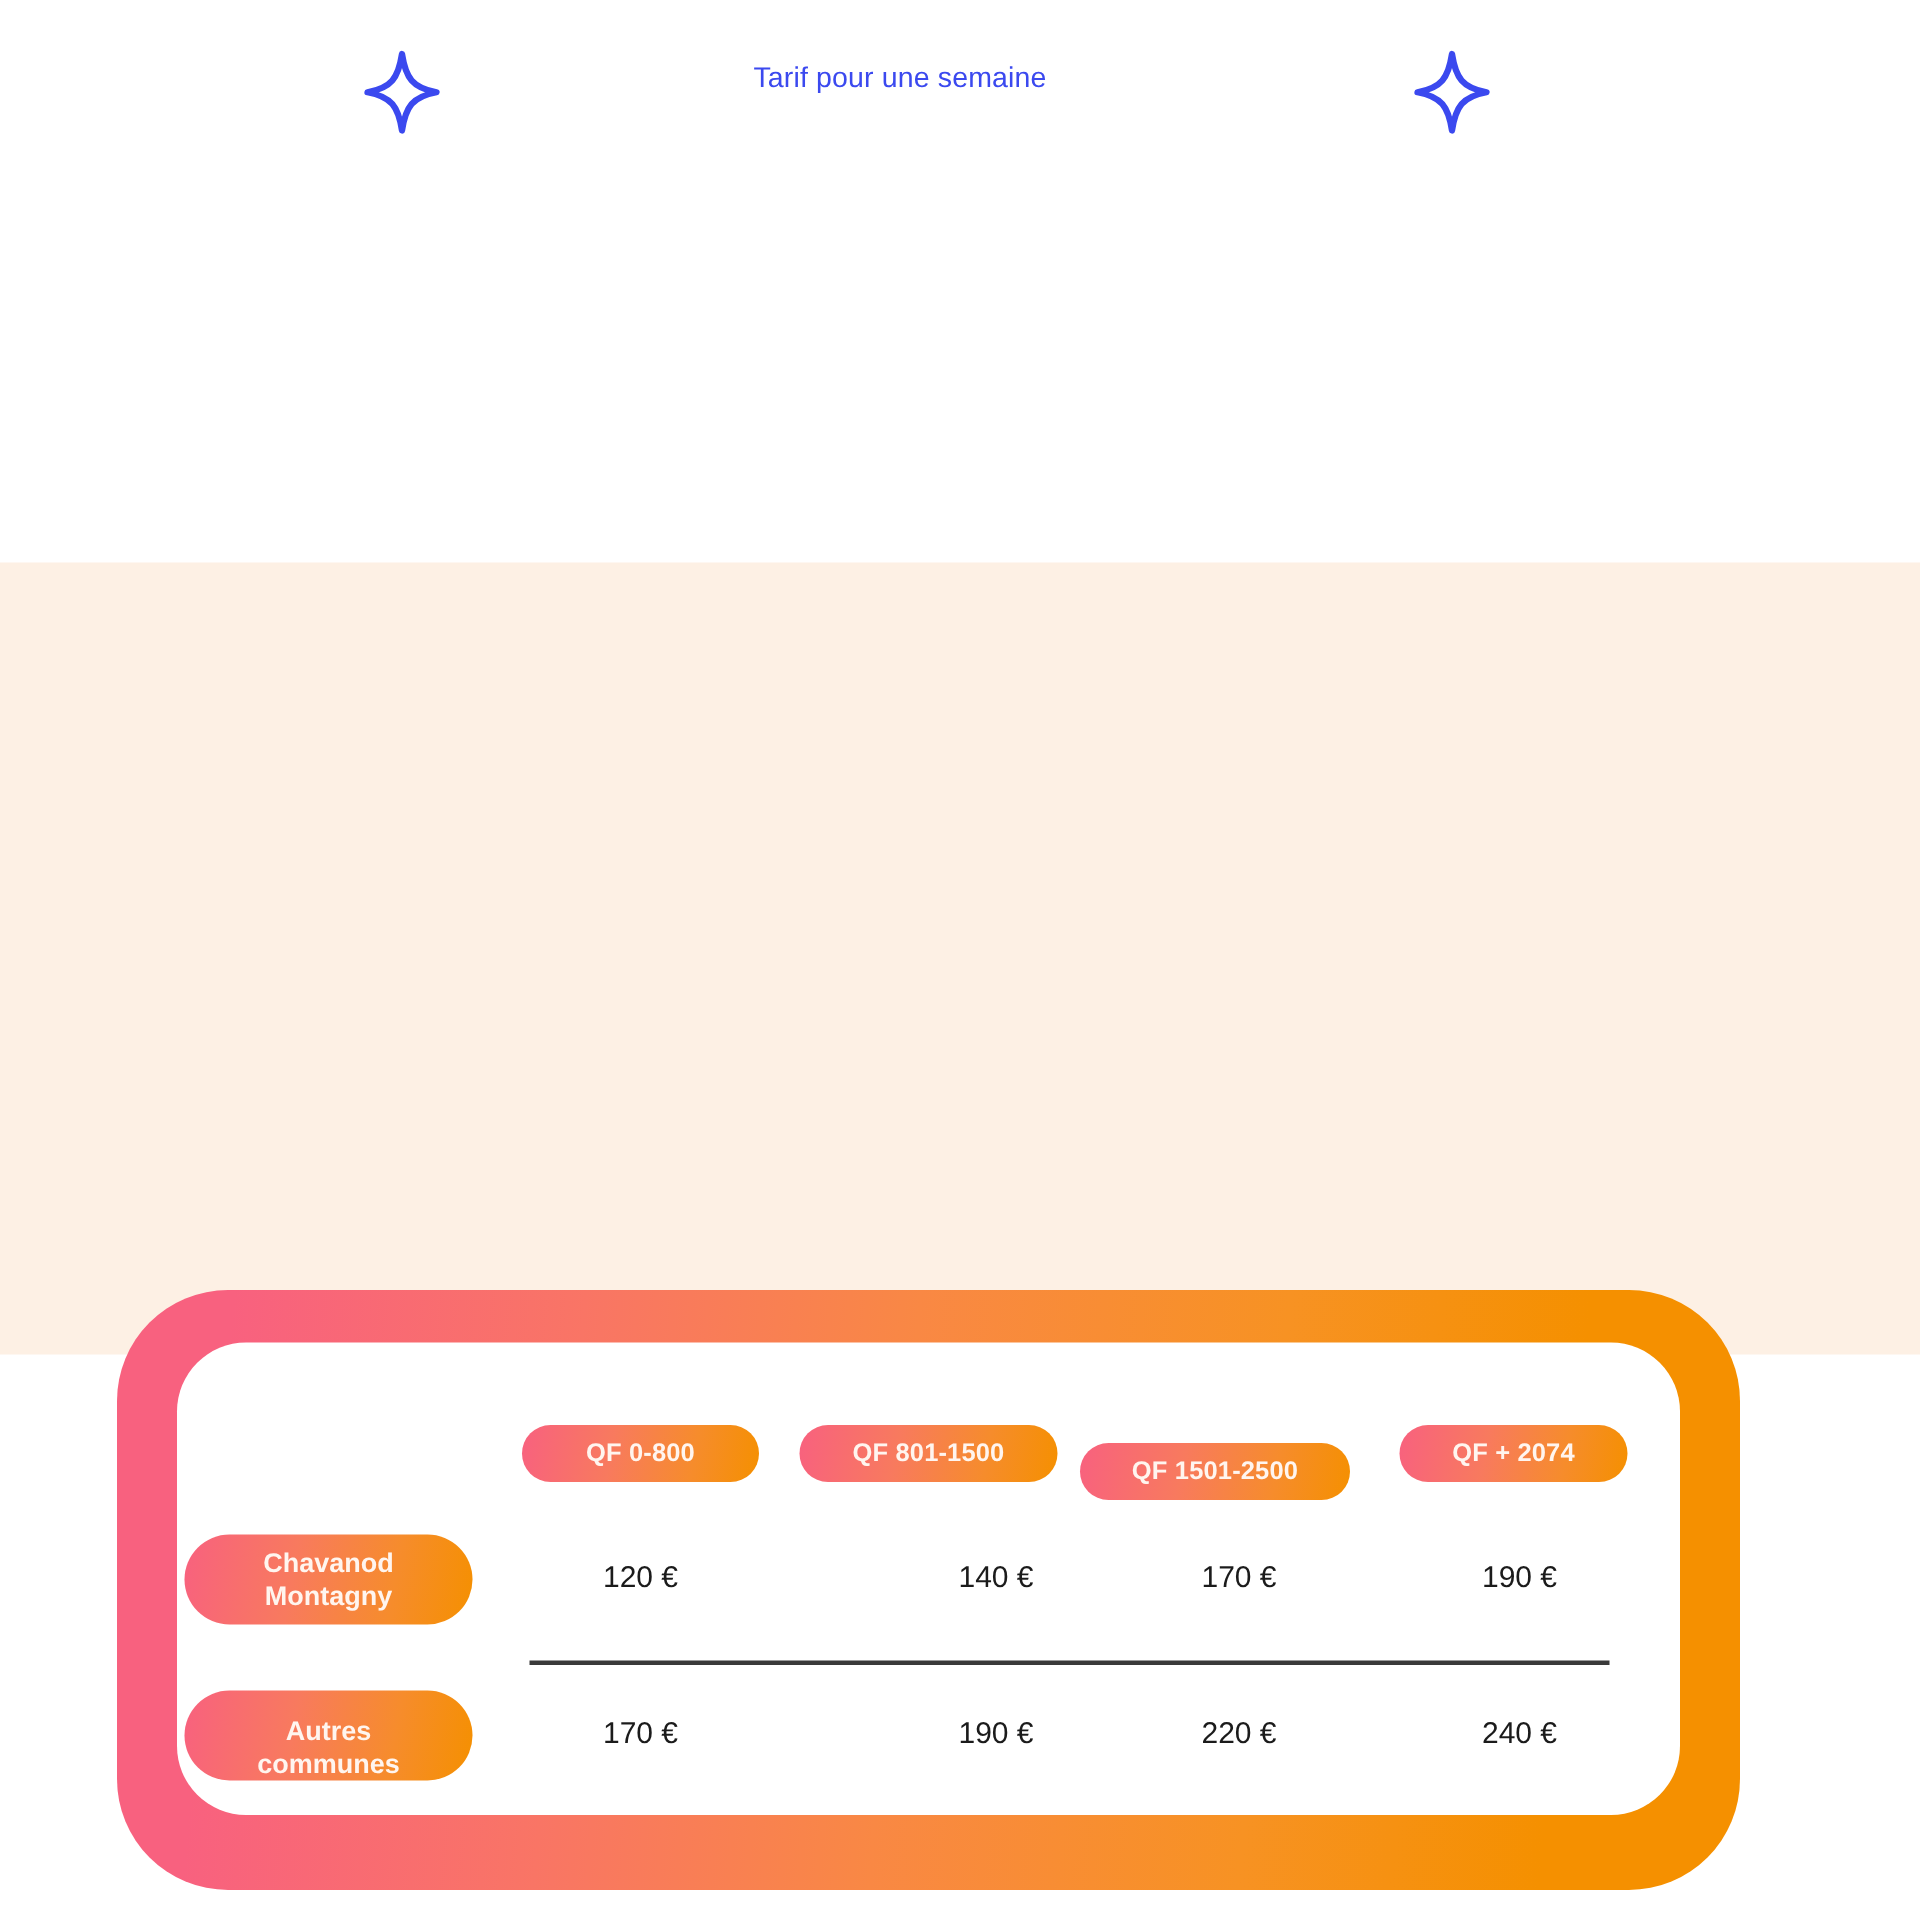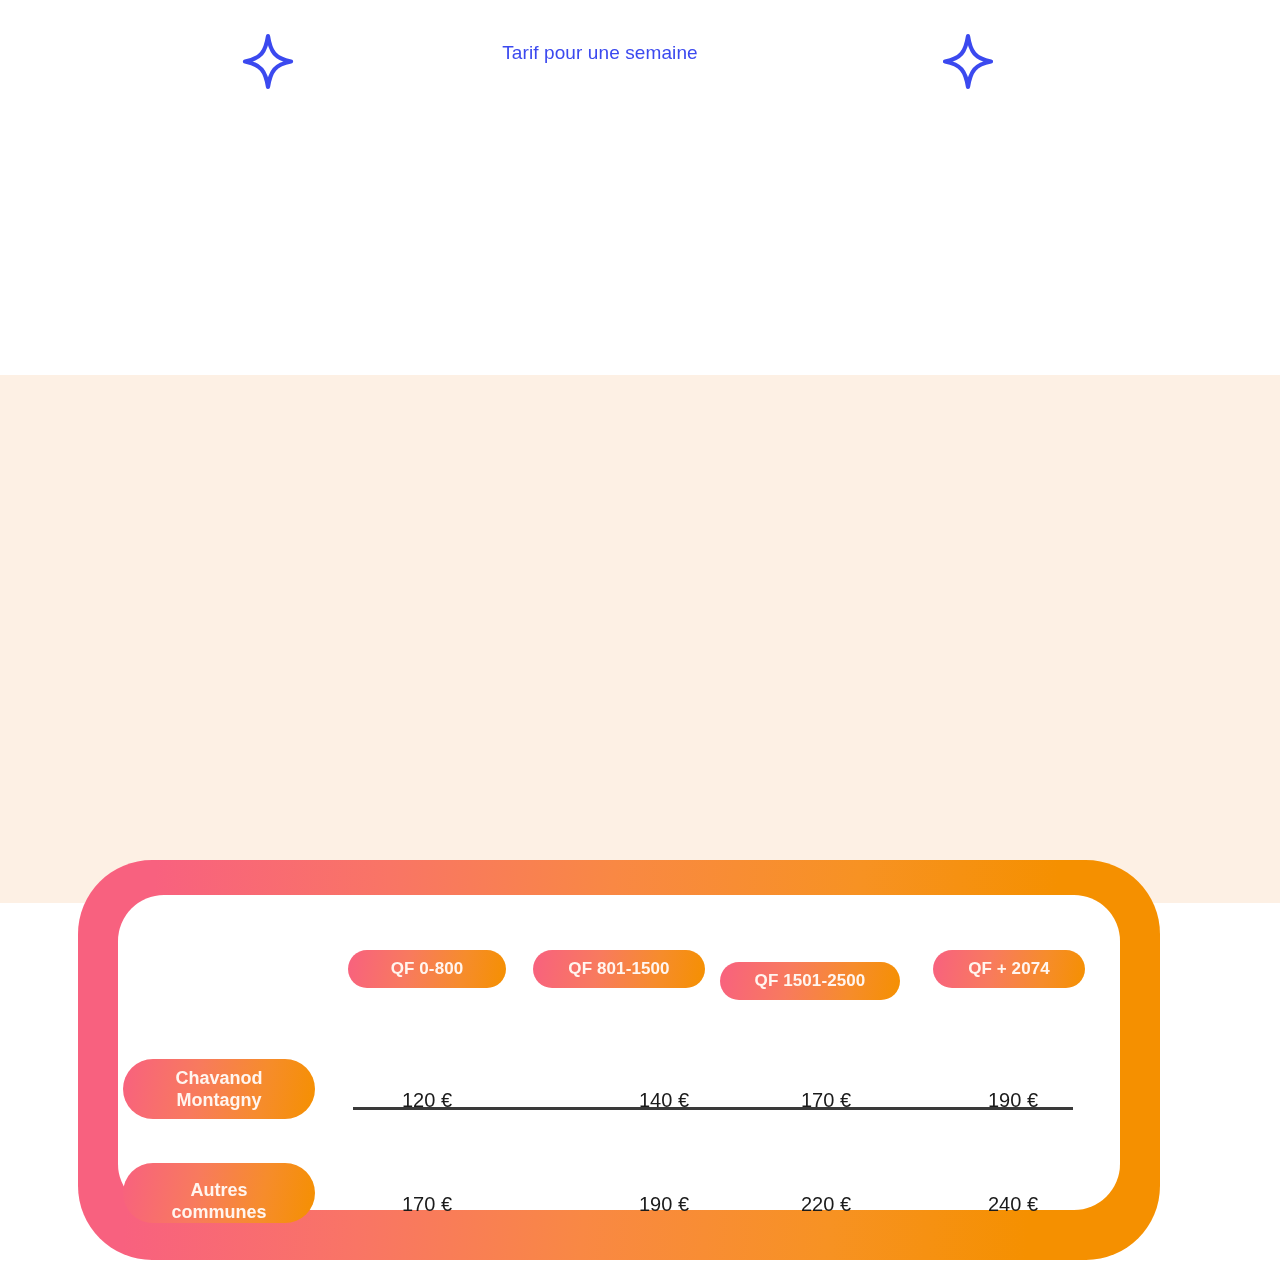--- a/index.html
+++ b/index.html
@@ -112,32 +112,30 @@
   #col-pill-2 { left: 602px; width: 180px; margin-top: 12px; }
   #col-pill-3 { left: 815px; width: 152px; }
 
   .row-pill {
     left: 5px;
     width: 192px;
     height: 60px;
     font-size: 18px;
     line-height: 22px;
     border-radius: 34px;
-    margin-top: 36px;
   }
   #row-pill-0 { top: 128px; }
   #row-pill-1 { top: 232px; align-items: flex-end; }
 
   .price-cell {
     position: absolute;
     font-size: 20px;
     color: #1b1b1b;
     text-align: center;
     width: 120px;
-    margin-top: 48px;
   }
   .price-row-0 { top: 146px; }
   .price-row-1 { top: 250px; }
   .price-col-0 { left: 249px; }
   .price-col-1 { left: 486px; }
   .price-col-2 { left: 648px; }
   .price-col-3 { left: 835px; }
 
   #row-divider {
     position: absolute;

